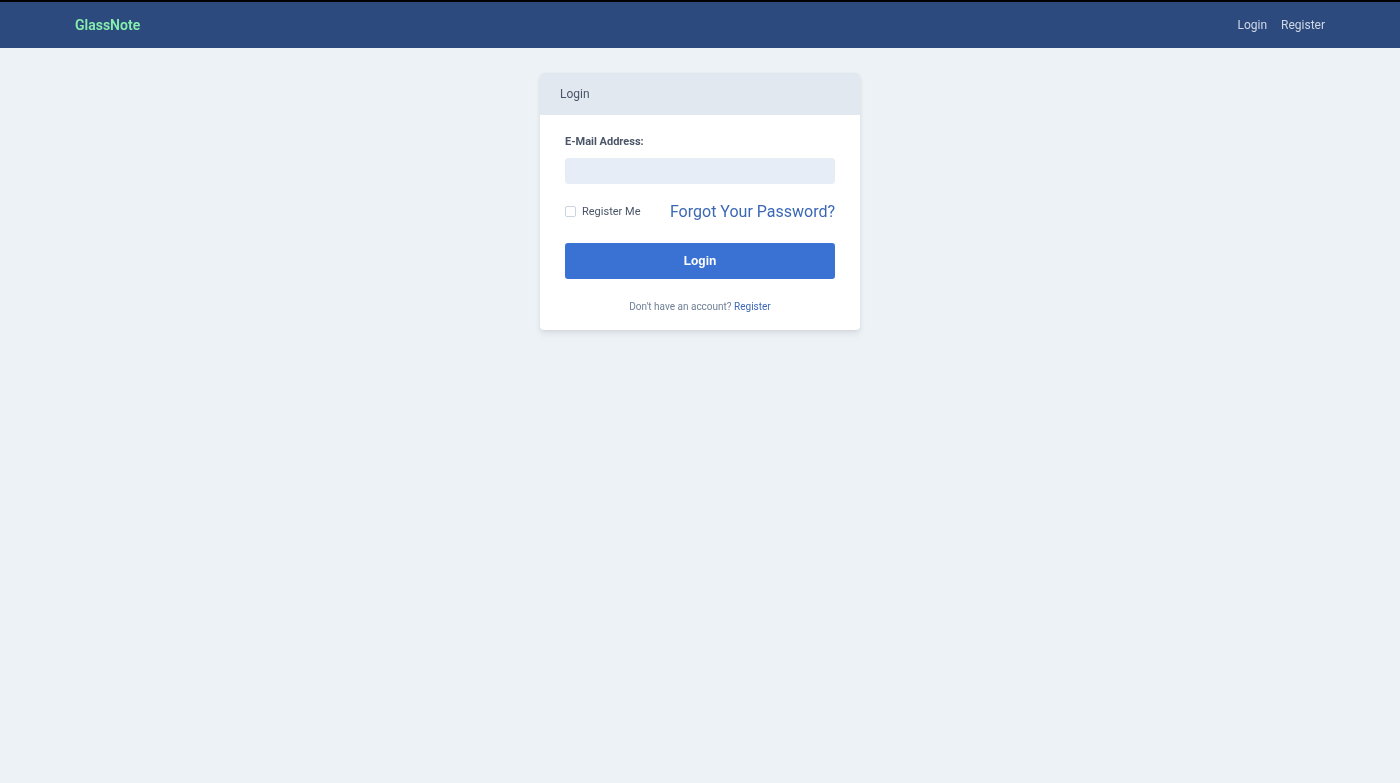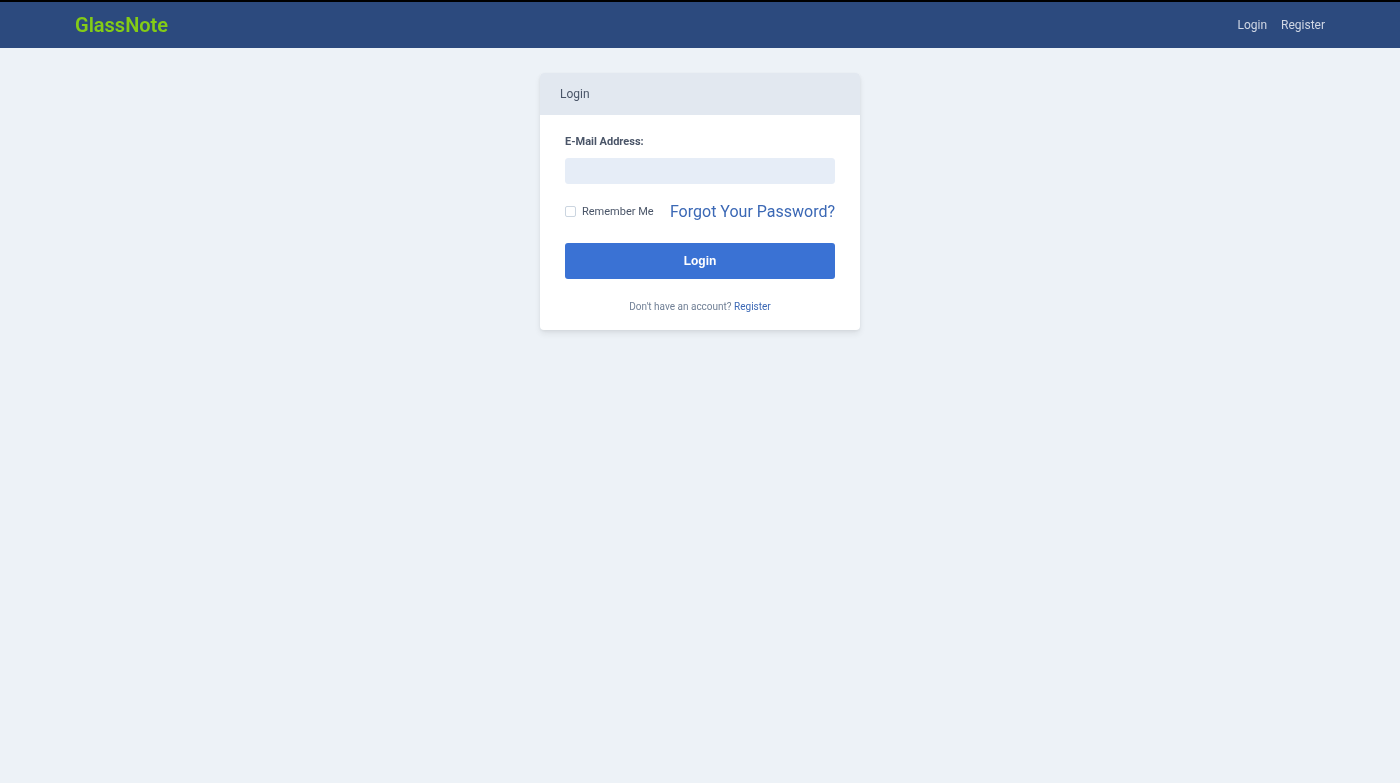--- a/index.html
+++ b/index.html
@@ -21,23 +21,23 @@
   }
   .navbar {
     background-color: #2c4a7e;
     height: 46px;
     display: flex;
     align-items: center;
     padding: 0 75px;
     justify-content: space-between;
   }
   .brand {
-    color: #84cc16;
+    color: #86efac;
     font-weight: 600;
-    font-size: 20px;
+    font-size: 14px;
   }
   .nav-links {
     display: flex;
     gap: 14px;
   }
   .nav-link {
     color: #d0d7e4;
     font-size: 12px;
     cursor: pointer;
     text-decoration: none;
@@ -156,21 +156,21 @@
 
       <div class="form-group">
         <label class="form-label">E-Mail Address:</label>
         <input type="email" class="form-input" value="" style="">
       </div>
 
 
       <div class="remember-row">
         <div class="remember-left">
           <input type="checkbox" class="remember-check" style="">
-          <span class="remember-label">Remember Me</span>
+          <span class="remember-label">Register Me</span>
         </div>
         <a class="forgot-link">Forgot Your Password?</a>
       </div>
 
       <button class="login-btn">Login</button>
 
       <div class="register-line">
         <span>Don't have an account? </span><a class="register-link">Register</a>
       </div>
 

